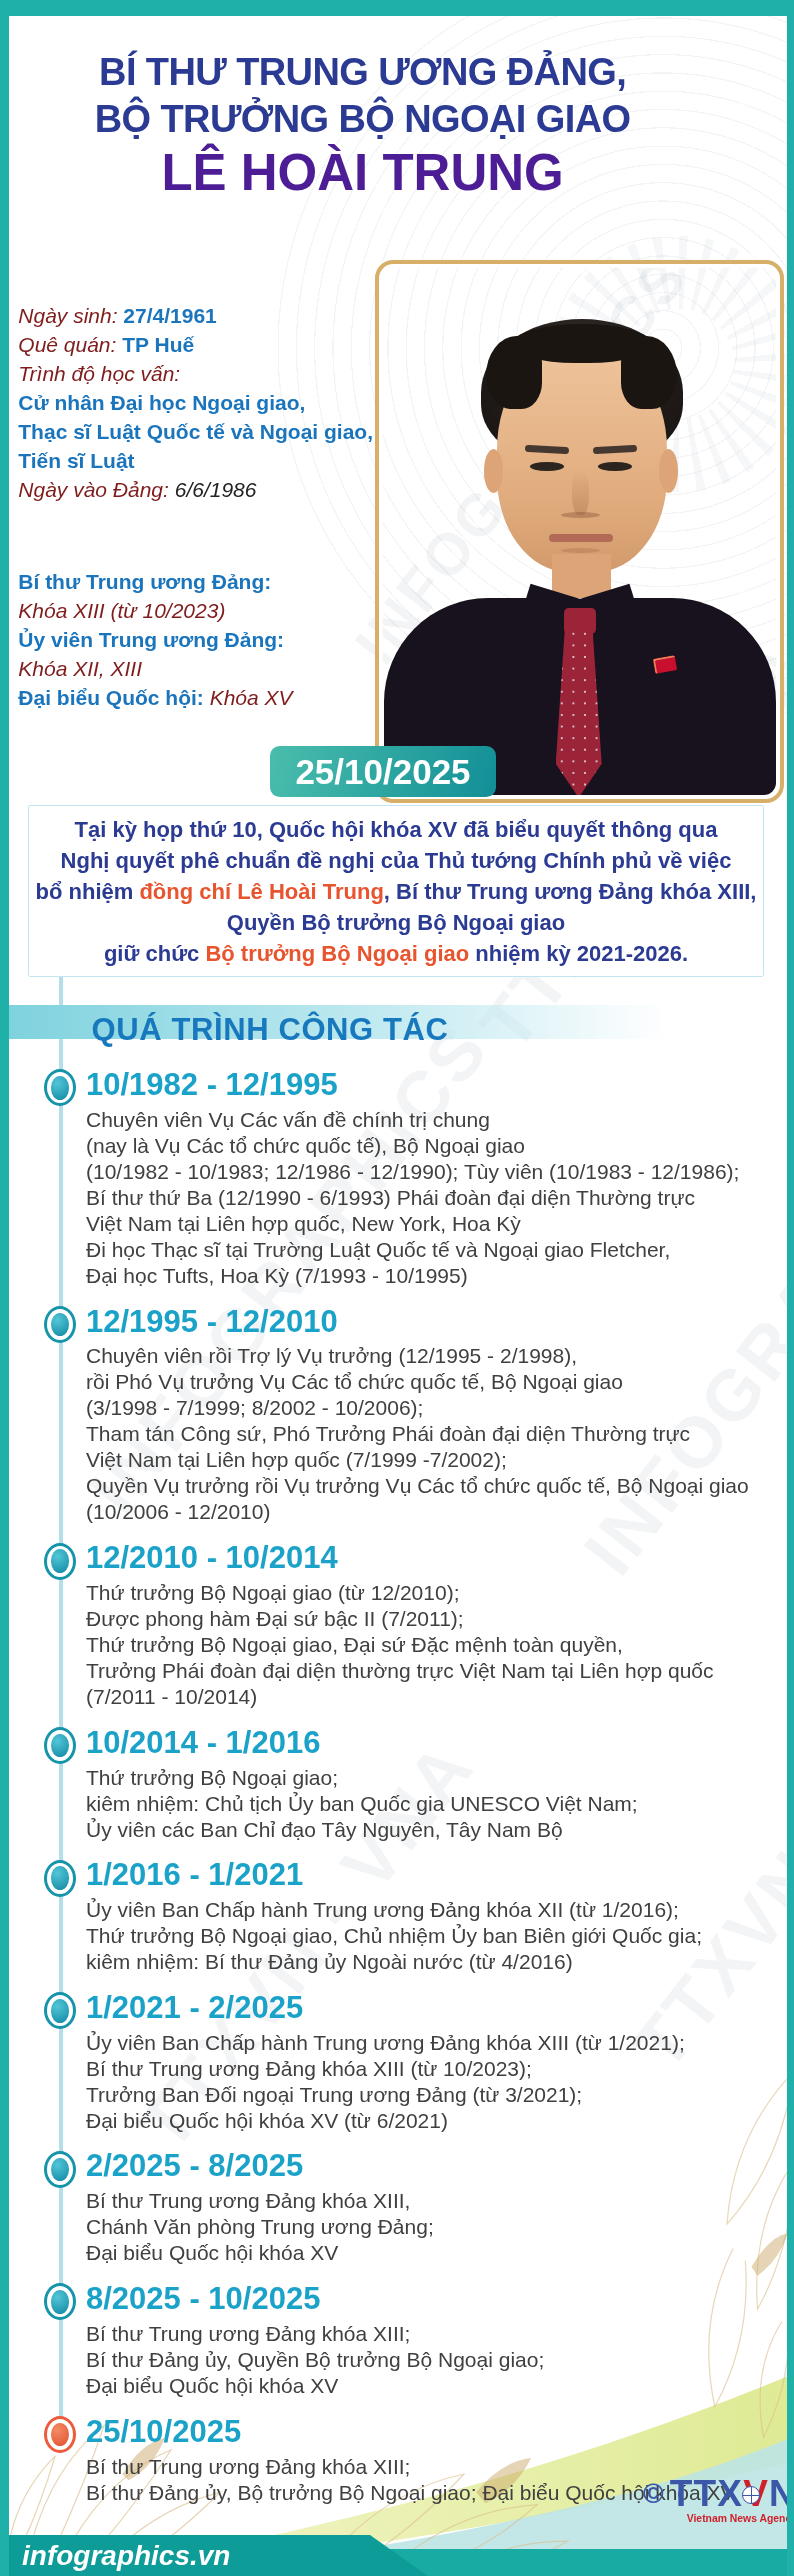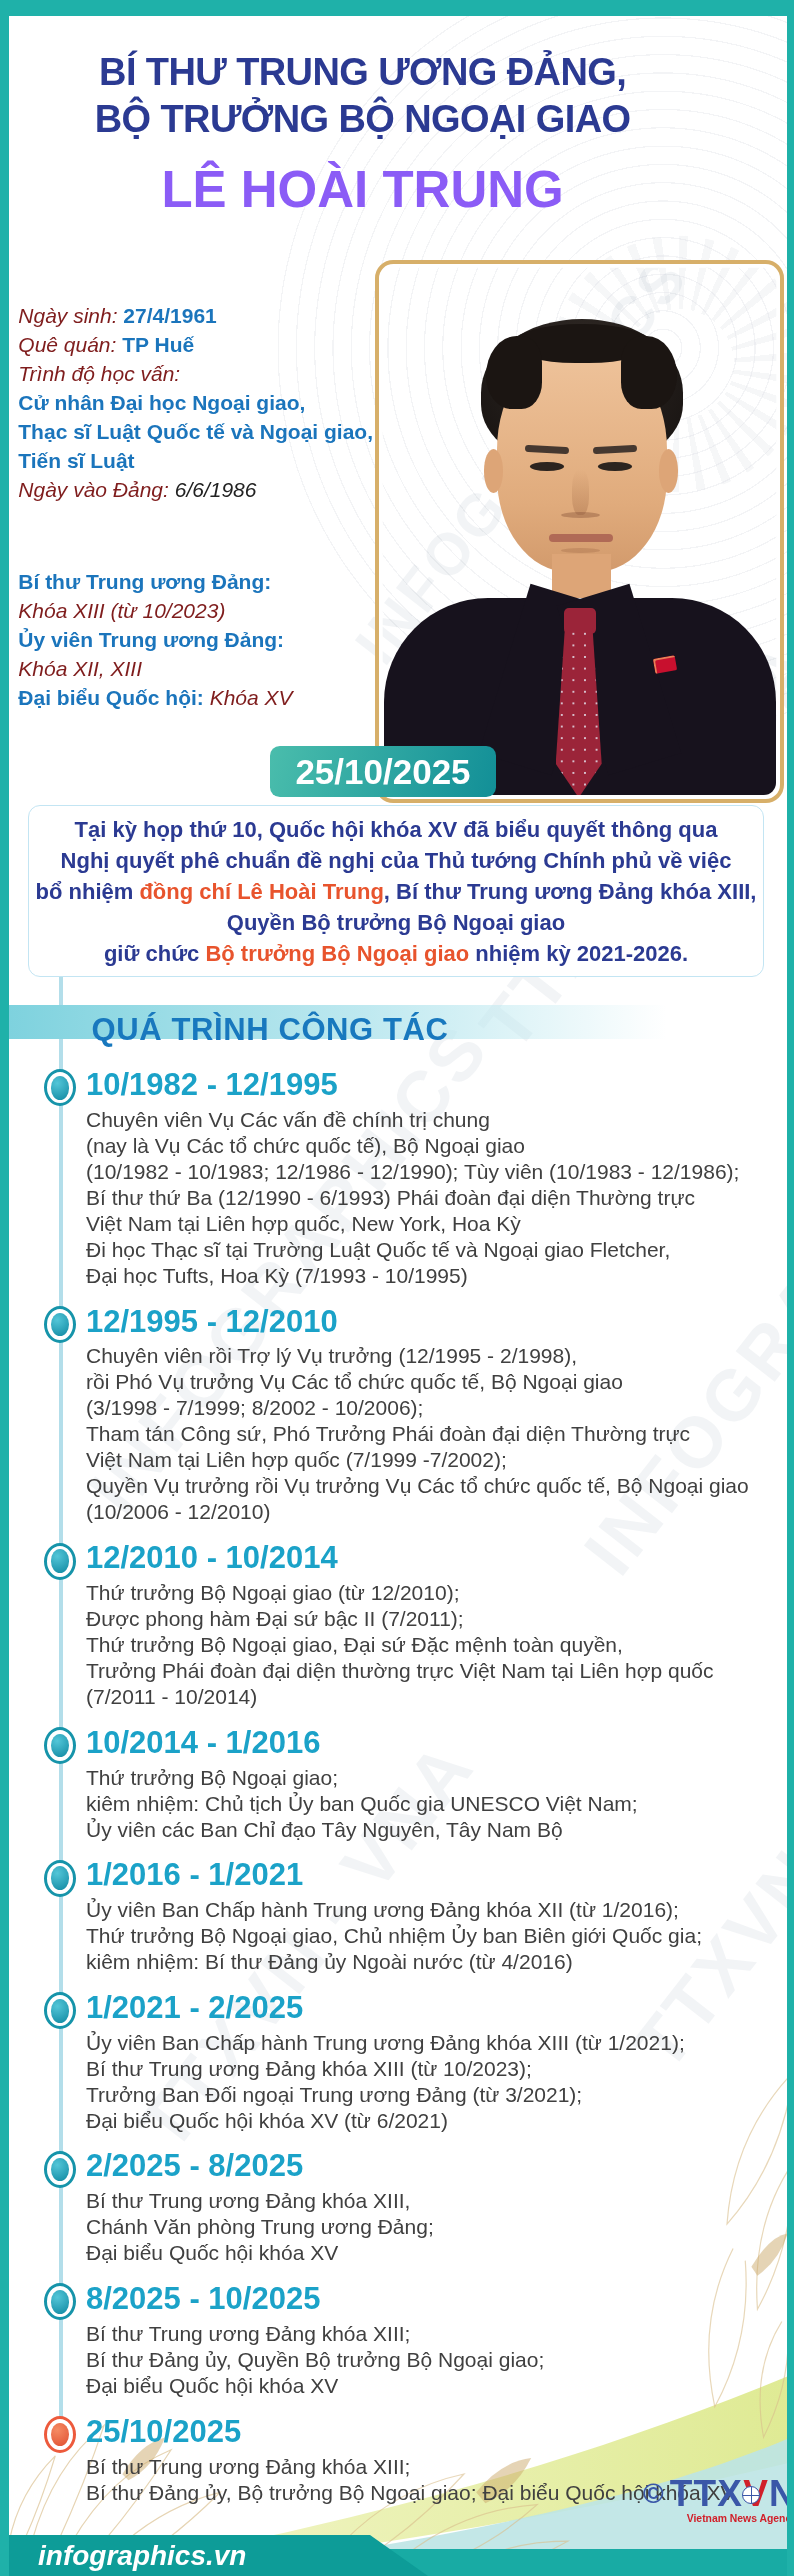--- a/index.html
+++ b/index.html
@@ -35,21 +35,21 @@
   .wm1 { left:464px;  top:1014px; }
   .wm2 { left:73px;  top:1478px; }
   .wm3 { left:568px;  top:1539px; }
   .wm4 { left:617px; top:2034px; }
   .wm5 { left:122px;  top:2114px; }
   .wm6 { left:342px;  top:635px; font-size:59px; }
 
   
   .titles { position:absolute; left:8.6px; top:49px; width:708px; text-align:center; z-index:2; }
   .title-line { font-size:38px; line-height:47px; font-weight:bold; color:#2B3A92; letter-spacing:-0.6px; }
-  .person-name { font-size:51px; line-height:59px; font-weight:bold; color:#8b5cf6; margin-top:17px; letter-spacing:0; }
+  .person-name { font-size:51px; line-height:59px; font-weight:bold; color:#4c1d95; margin-top:0; letter-spacing:0; }
 
   
   .info { position:absolute; left:18.3px; width:367px; z-index:2; }
   .info-g1 { top:301px; }
   .info-g2 { top:567px; }
   .info .line { font-size:21px; line-height:29px; white-space:nowrap; color:#262626; }
   .info .it  { font-style:italic; color:#7f1d1d; }
   .info .itb { font-style:italic; color:#222; }
   .info .bb  { font-weight:bold; color:#1B75BC; }
 
@@ -93,21 +93,21 @@
   .date-banner {
     position:absolute; left:270px; top:746px; width:226px; height:51px; z-index:3;
     background:linear-gradient(105deg,#4ABDAC 0%, #128F97 100%);
     border-radius:9.8px; color:#fff; font-size:35px; font-weight:bold;
     text-align:center; line-height:51px;
   }
 
   
   .callout {
     position:absolute; left:28px; top:805px; width:734px; height:170px; z-index:2;
-    background:#fff; border:1.8px solid #C3E5F3; border-radius:12px;
+    background:#fff; border:1.8px solid #C3E5F3; border-radius:2px;
     display:flex; flex-direction:column; justify-content:center;
   }
   .callout .line { font-size:22px; line-height:31px; color:#2B3A92; font-weight:600; text-align:center; white-space:nowrap; }
   .callout .hl { color:#E8542D; font-weight:bold; }
 
   
   .section-band {
     position:absolute; left:8.6px; top:1005px; width:715px; height:34px; z-index:2;
     background:linear-gradient(90deg, #7ED2DE 0%, #BFE9F0 50%, rgba(255,255,255,0) 92%);
   }
@@ -132,21 +132,21 @@
 
   
   .swoosh { position:absolute; left:0; top:2315px; width:794px; height:261px; z-index:1; }
   .lotus  { position:absolute; z-index:1; }
   .footer-strip { position:absolute; left:0; top:2549px; width:794px; height:27.5px; background:#18ABA4; z-index:3; }
   .footer-tab {
     position:absolute; left:0; top:2535px; width:428px; height:41px; z-index:4;
     background:#0D9C98; clip-path:polygon(0 0, 370px 0, 428px 100%, 0 100%);
     display:flex; align-items:center;
   }
-  .footer-tab .site { font-size:28px; font-style:italic; font-weight:bold; color:#fff; padding-left:38px; }
+  .footer-tab .site { font-size:28px; font-style:italic; font-weight:bold; color:#fff; padding-left:22px; }
   .vna { position:absolute; left:643px; top:2475px; z-index:4; text-align:right; }
   .vna-row { display:flex; align-items:center; gap:6.1px; }
   .vna-c { font-size:28px; color:#3A57A8; font-weight:bold; }
   .vna-word { position:relative; font-size:37px; font-weight:bold; color:#3A57A8; letter-spacing:1.2px; line-height:37px; }
   .vna-word .red { color:#D1202A; }
   .vna-globe {
     position:absolute; left:72px; top:11px; width:18.3px; height:18.3px; border-radius:50%;
     background:#fff; border:1.8px solid #3A57A8; box-sizing:border-box;
   }
   .vna-globe::before { content:""; position:absolute; left:50%; top:0; width:1.2px; height:100%; background:#3A57A8; }

